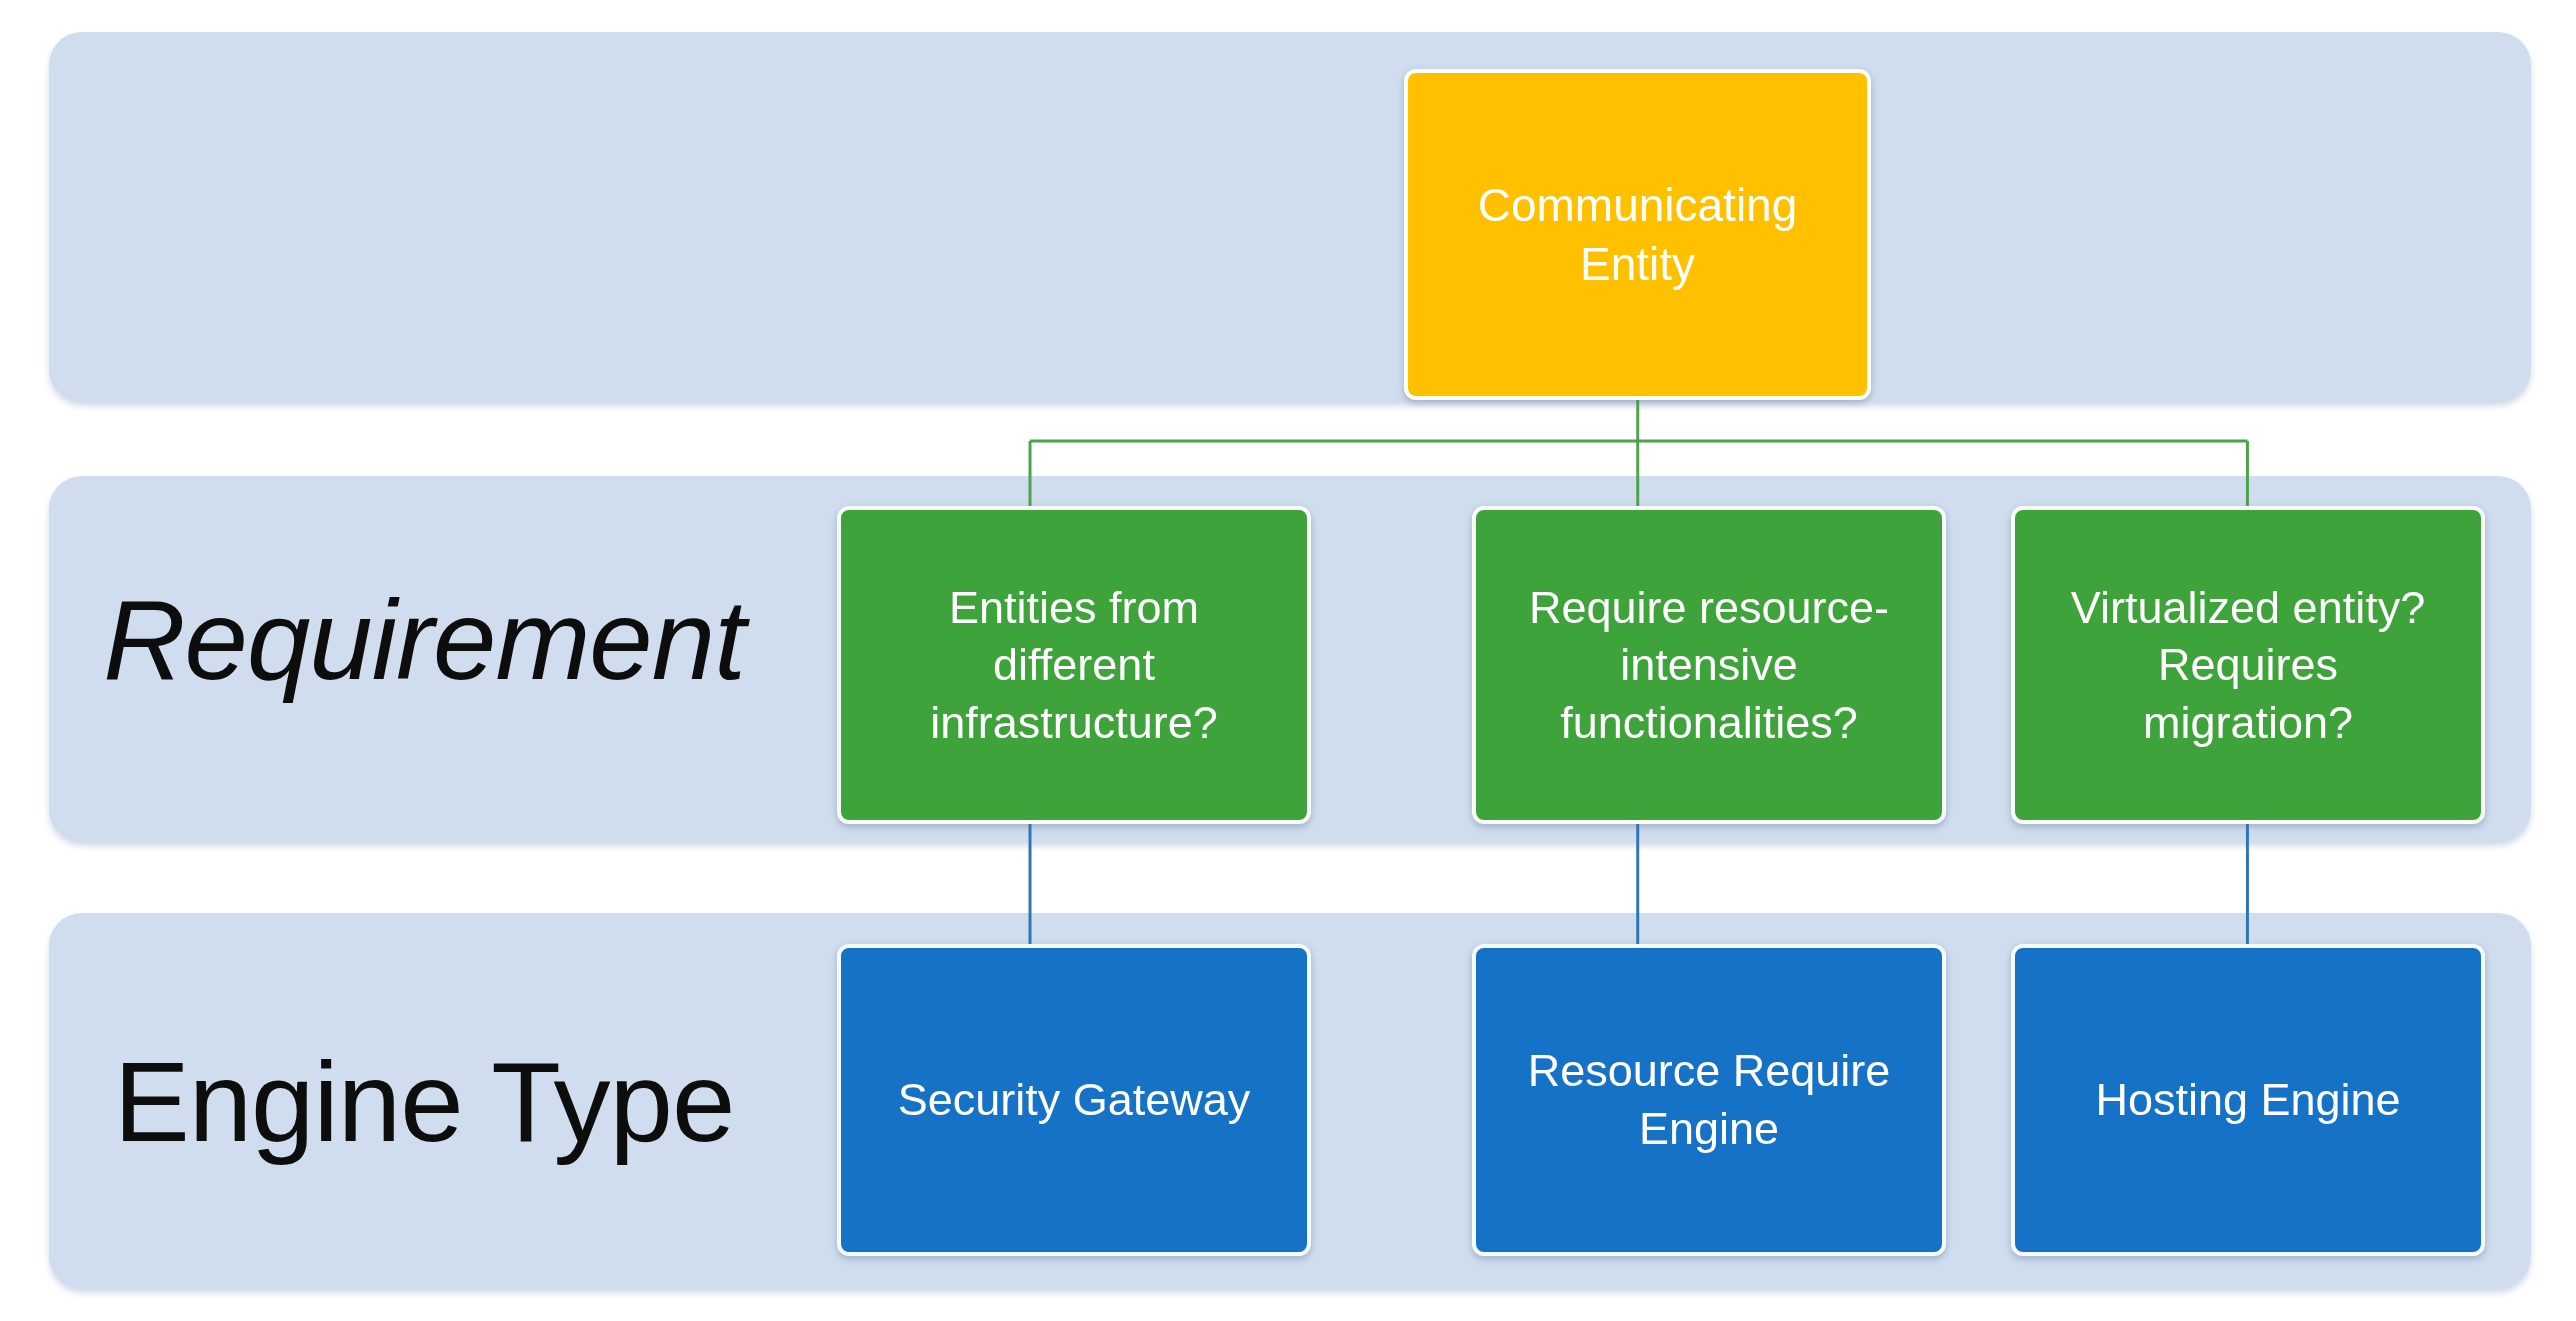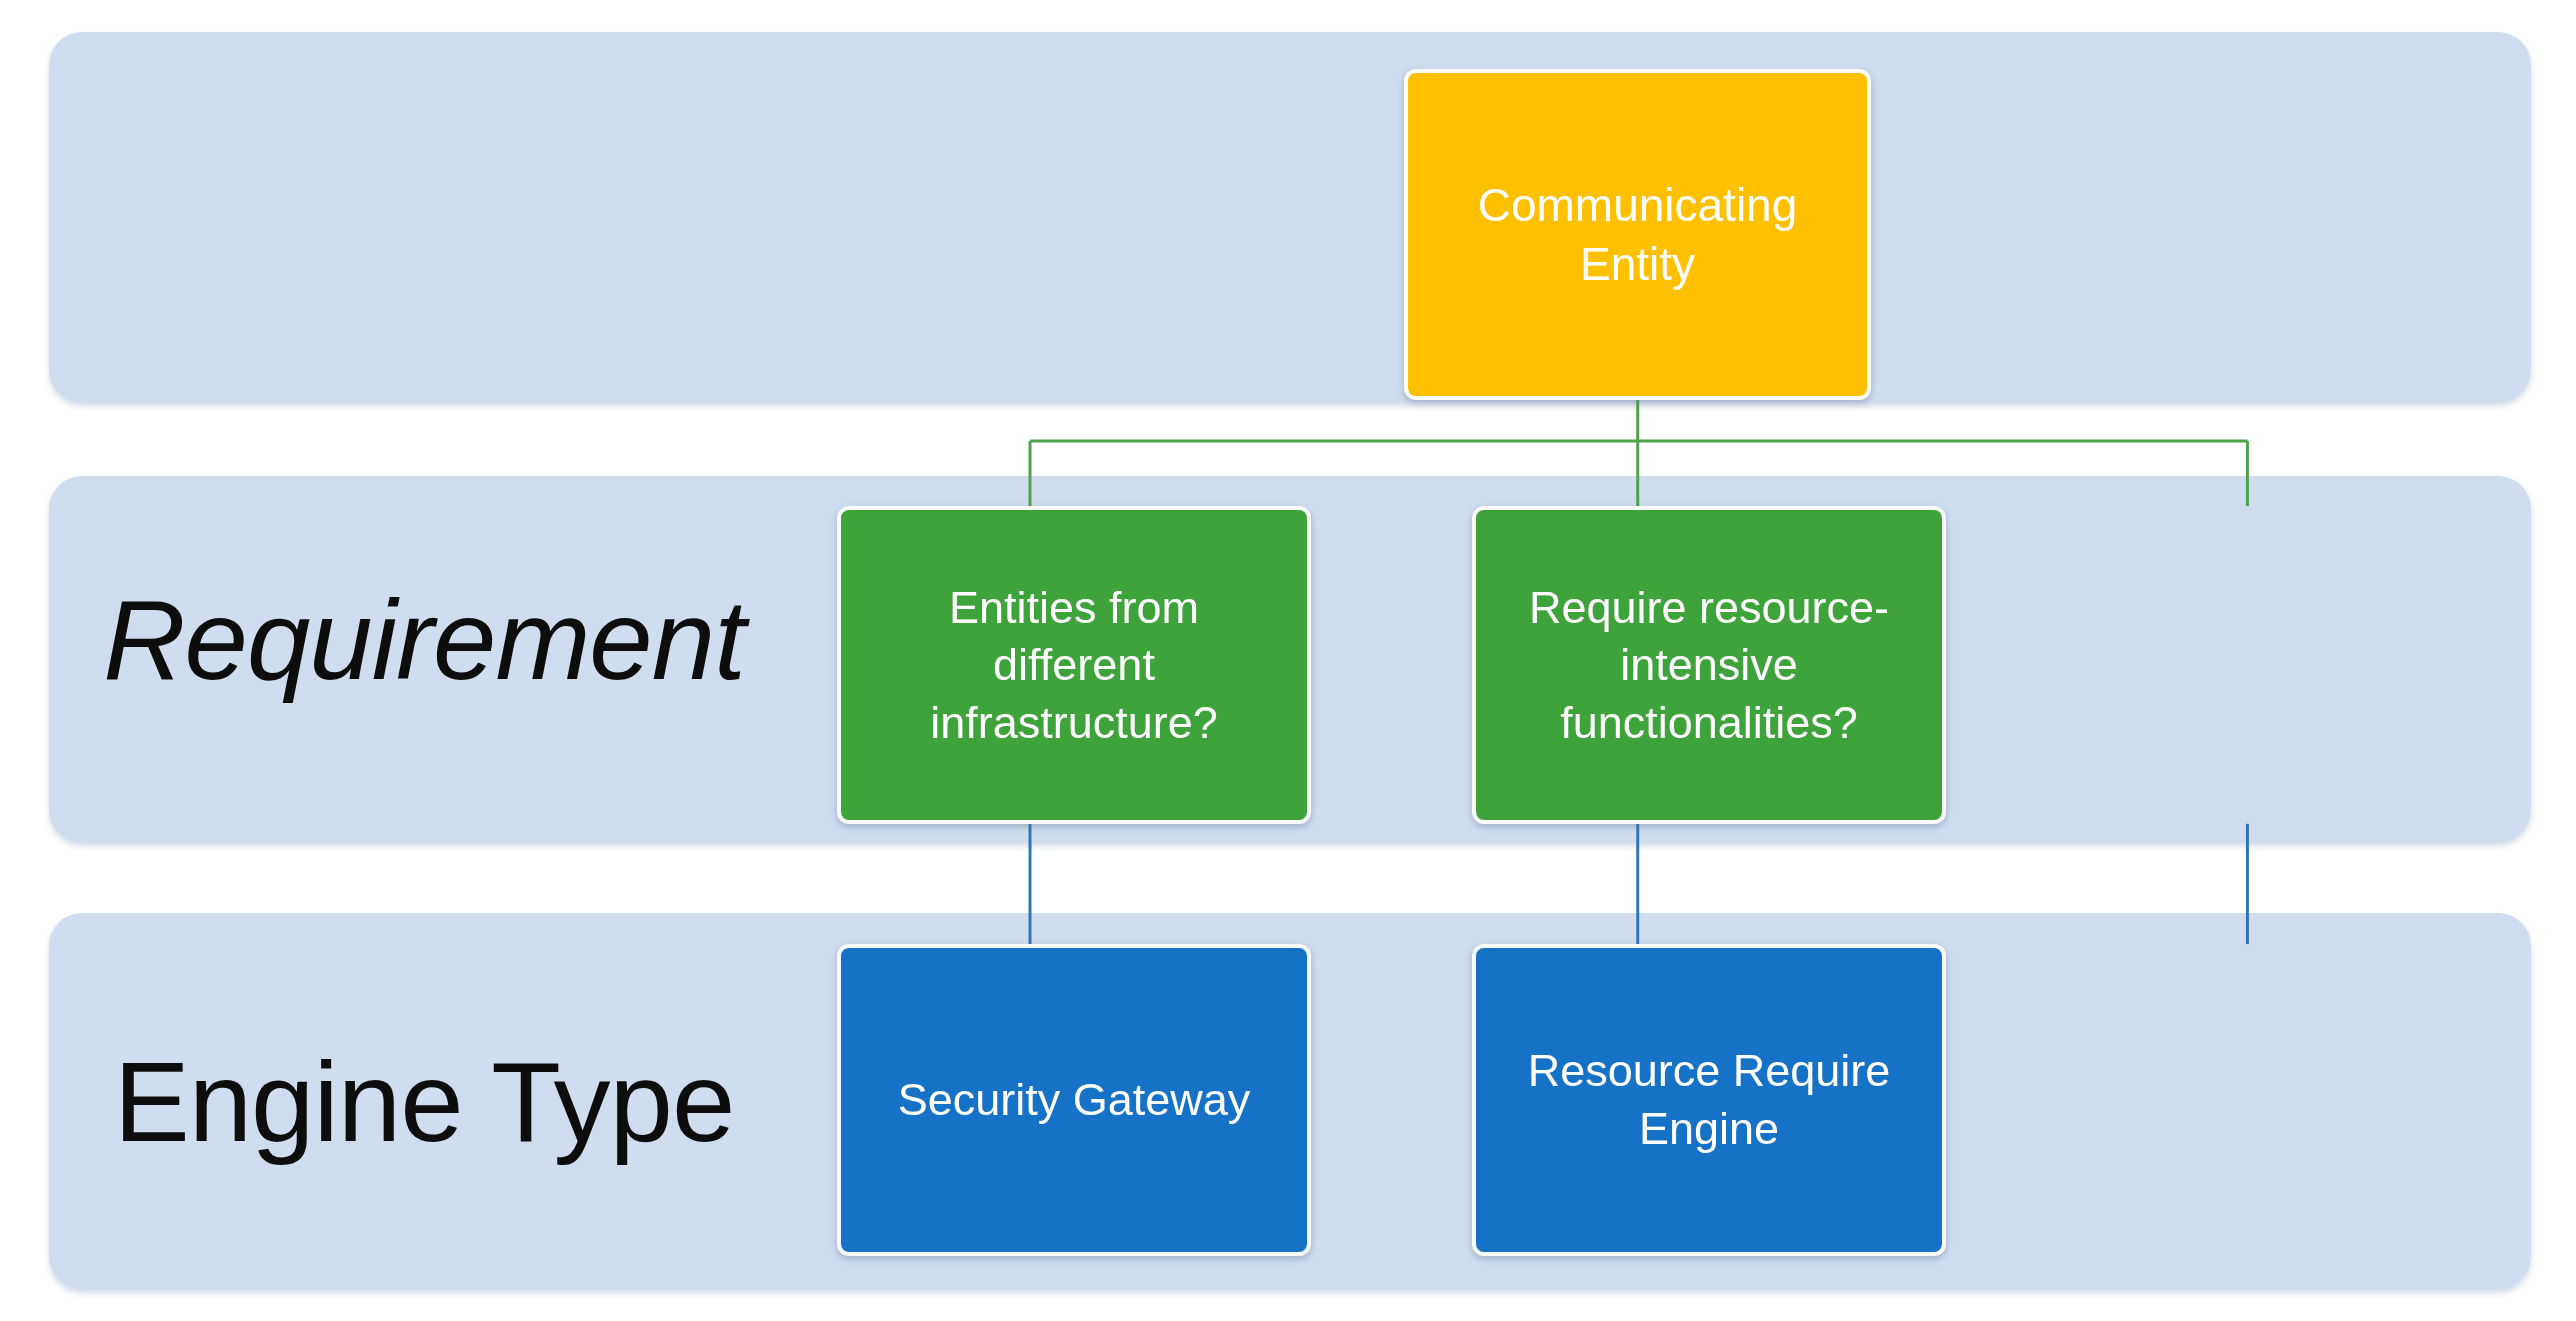--- a/index.html
+++ b/index.html
@@ -102,18 +102,20 @@
     <path class="stroke-blue" d="M2278 835 L2278 957"></path>
   </svg>
 
   <div class="row-label requirement">Requirement</div>
   <div class="row-label aiding">Engine Type</div>
 
   <div class="node root">Communicating Entity</div>
 
   <div class="node requirement col-1">Entities from different infrastructure?</div>
   <div class="node requirement col-2">Require resource-intensive functionalities?</div>
+  <div class="node requirement col-3">Virtualized entity? Requires migration?</div>
 
   <div class="node aiding col-1">Security Gateway</div>
   <div class="node aiding col-2">Resource Require Engine</div>
+  <div class="node aiding col-3">Hosting Engine</div>
 
 </div>
 
 
 </body></html>

